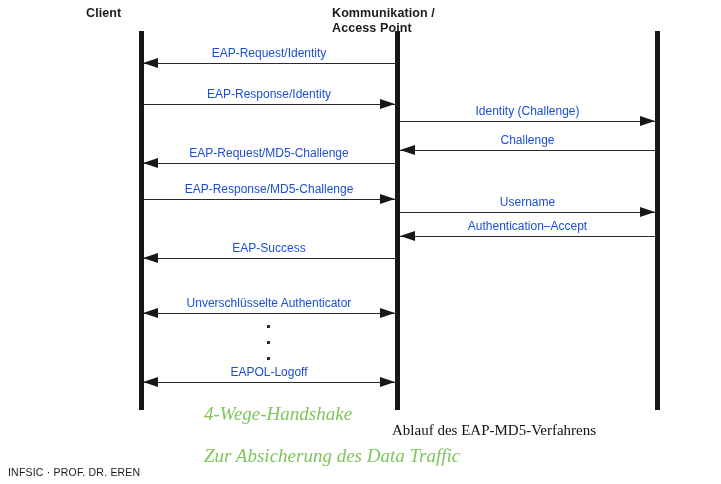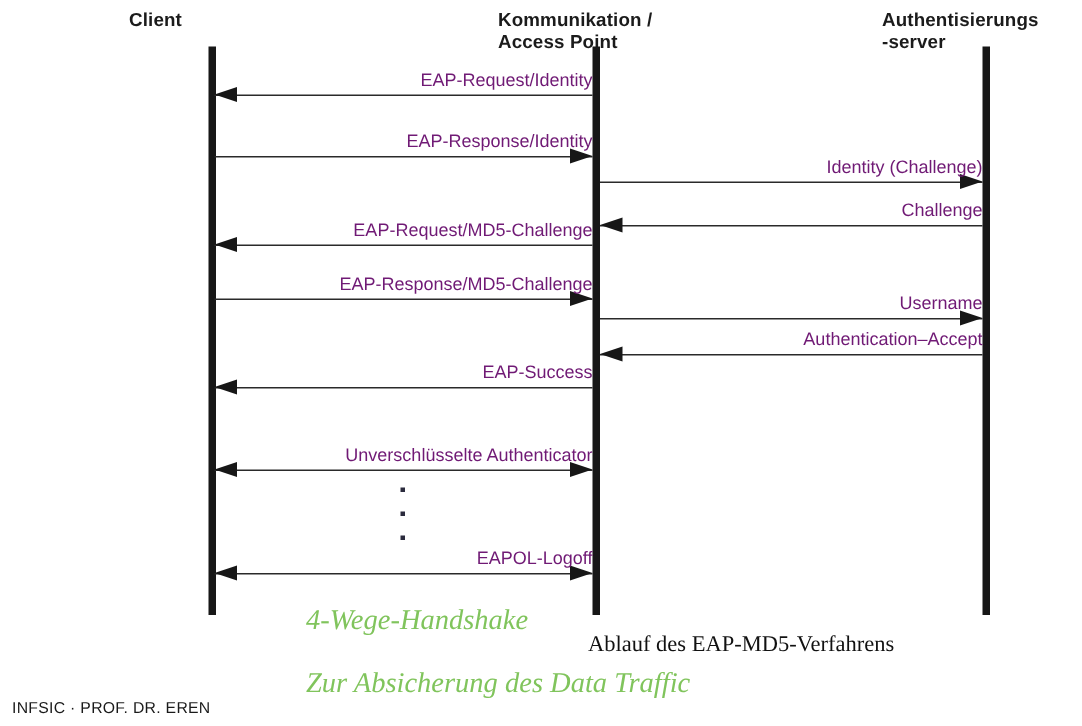--- a/index.html
+++ b/index.html
@@ -49,25 +49,25 @@
     top: 0;
     height: 1px;
     background: #2a2a2a;
     width: 100%;
   }
   .msg .label {
     position: absolute;
     left: 0;
     width: 100%;
     bottom: 3px;
-    text-align: right;
+    text-align: center;
     font-family: "Liberation Sans", sans-serif;
     font-size: 12px;
     line-height: 14px;
-    color: #701a75;
+    color: #1d4ed8;
     white-space: nowrap;
   }
   
   .msg .head {
     position: absolute;
     top: -5px;
     width: 0;
     height: 0;
     border-top: 5.5px solid transparent;
     border-bottom: 5.5px solid transparent;
@@ -124,24 +124,20 @@
 
   <div class="actor-header" style="left:86px; top:6px; width:110px;">
     <div>Client</div>
   </div>
 
   <div class="actor-header" style="left:332px; top:6px; width:130px;">
     <div>Kommunikation /</div>
     <div>Access Point</div>
   </div>
 
-  <div class="actor-header" style="left:588px; top:6px; width:133px;">
-    <div>Authentisierungs</div>
-    <div>-server</div>
-  </div>
 
   <div class="lifeline" style="left:139px; top:31px; height:379px;"></div>
   <div class="lifeline" style="left:395px; top:31px; height:379px;"></div>
   <div class="lifeline" style="left:655px; top:31px; height:379px;"></div>
 
   <div class="msg" style="left:143px; top:63px; width:252px;">
     <div class="line"></div>
     <div class="head left"></div>
     <div class="label">EAP-Request/Identity</div>
   </div>

